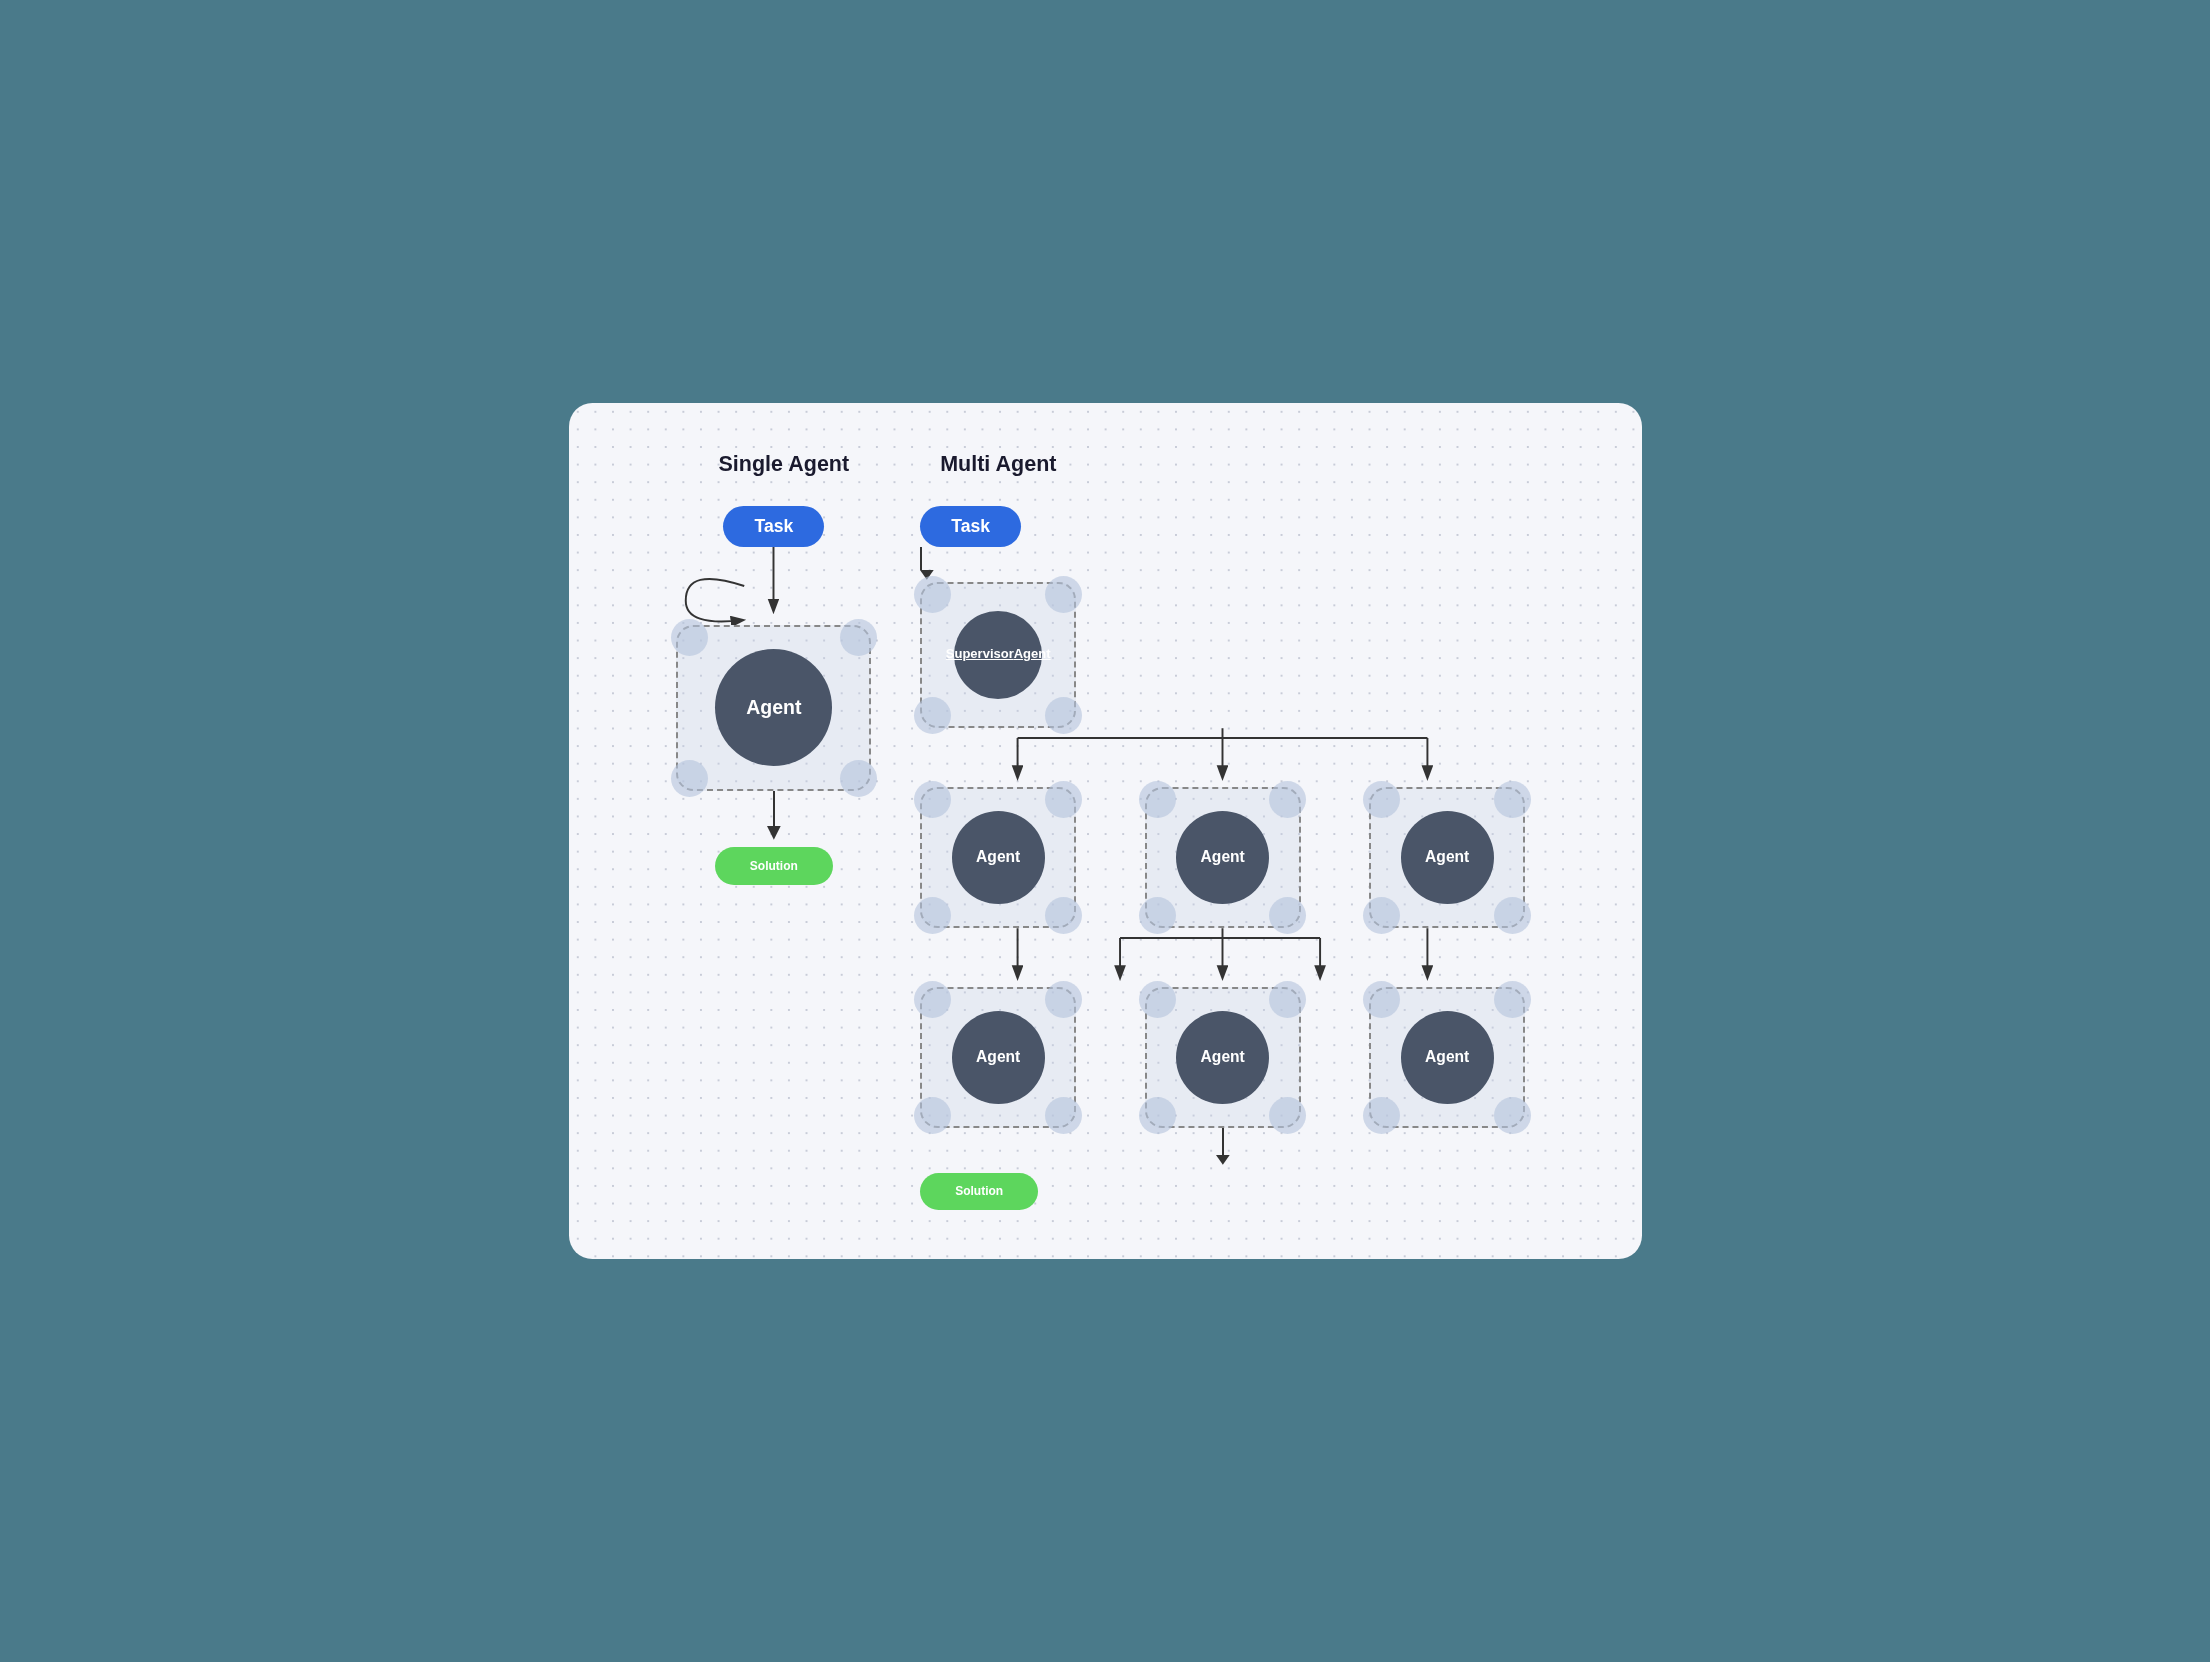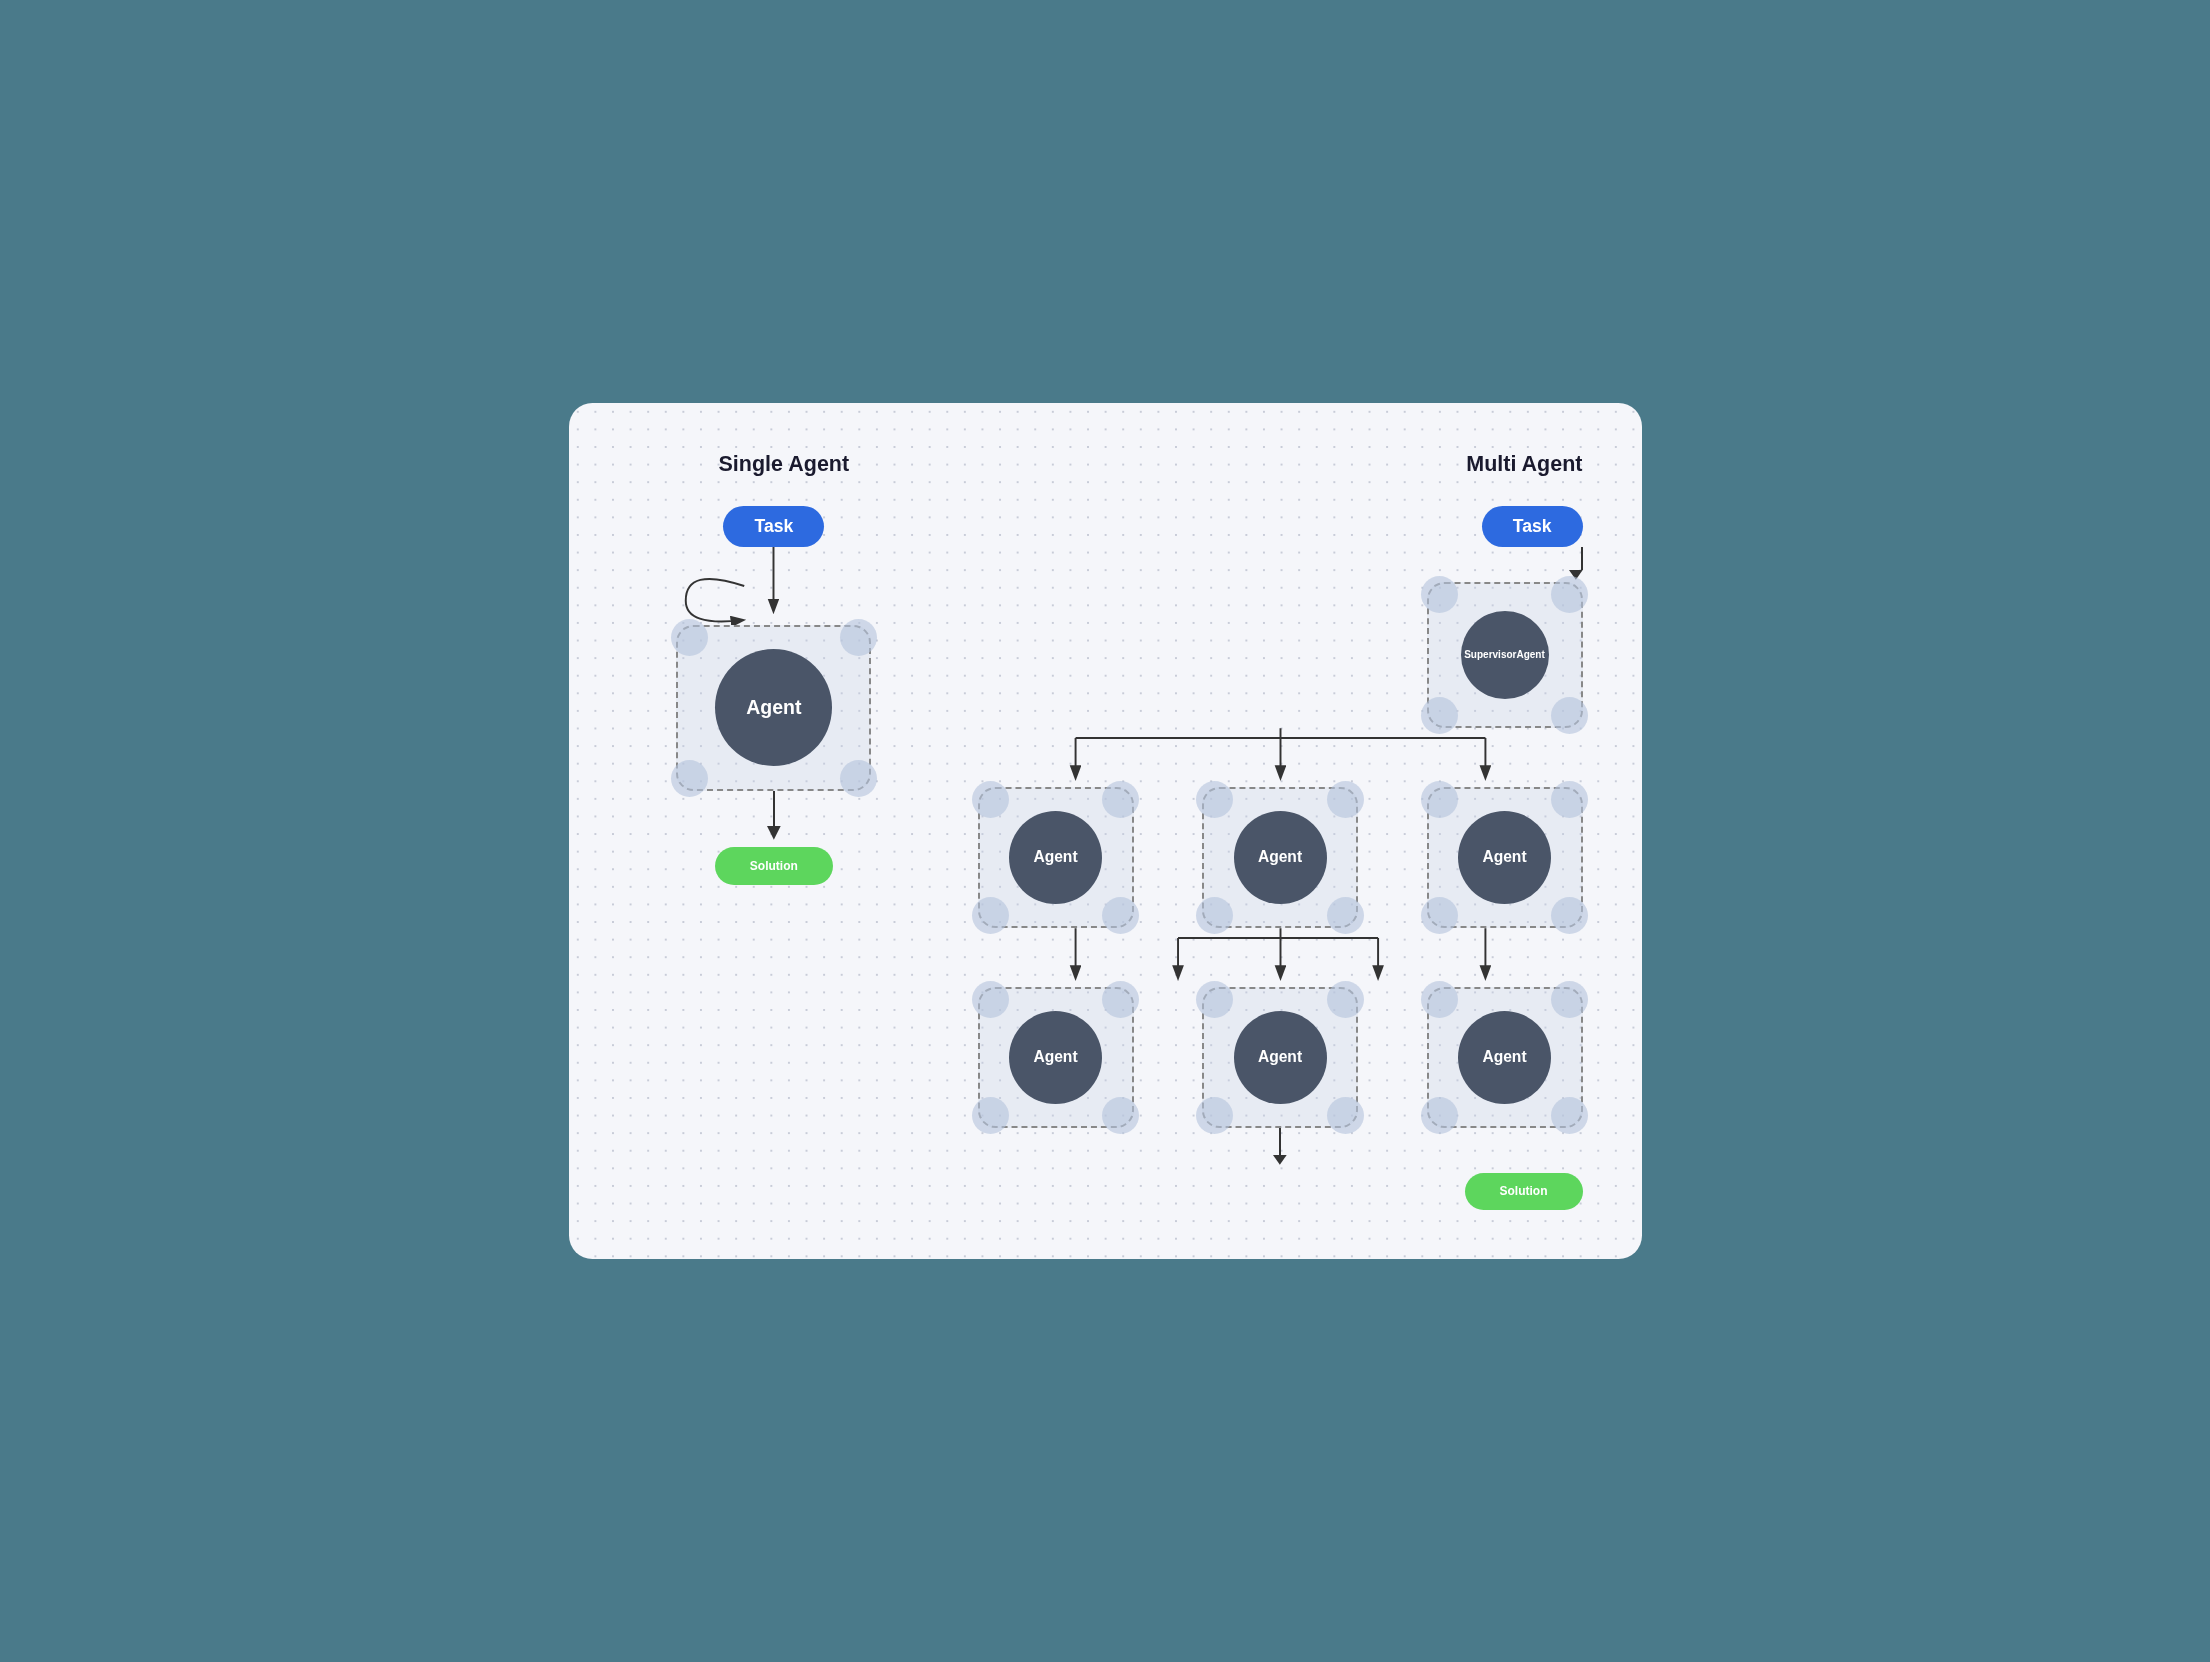--- a/index.html
+++ b/index.html
@@ -39,21 +39,21 @@
       font-weight: 700;
       color: #1a1a2e;
       margin-bottom: 29px;
       text-align: center;
       margin-left: 20px;
     }
     
     .multi-agent-col {
       display: flex;
       flex-direction: column;
-      align-items: flex-end;
+      align-items: flex-start;
       width: 663px;
     }
     
     .task-pill {
       background: #2d6ae0;
       color: white;
       border-radius: 29px;
       padding: 9.8px 31px;
       font-size: 17.6px;
       font-weight: 600;
@@ -125,23 +125,24 @@
       width: 117px; height: 117px;
       font-size: 19.5px;
     }
     .agent-circle-medium {
       width: 93px; height: 93px;
       font-size: 15.6px;
     }
     
     .supervisor-circle {
       width: 88px; height: 88px;
-      font-size: 10px;
+      font-size: 13px;
       text-align: center;
       line-height: 1.3;
+      text-decoration: underline;
     }
     
     .solution-pill {
       background: #5dd65d;
       color: white;
       border-radius: 29px;
       padding: 11.7px 35px;
       font-size: 12px;
       font-weight: 600;
       display: inline-block;

